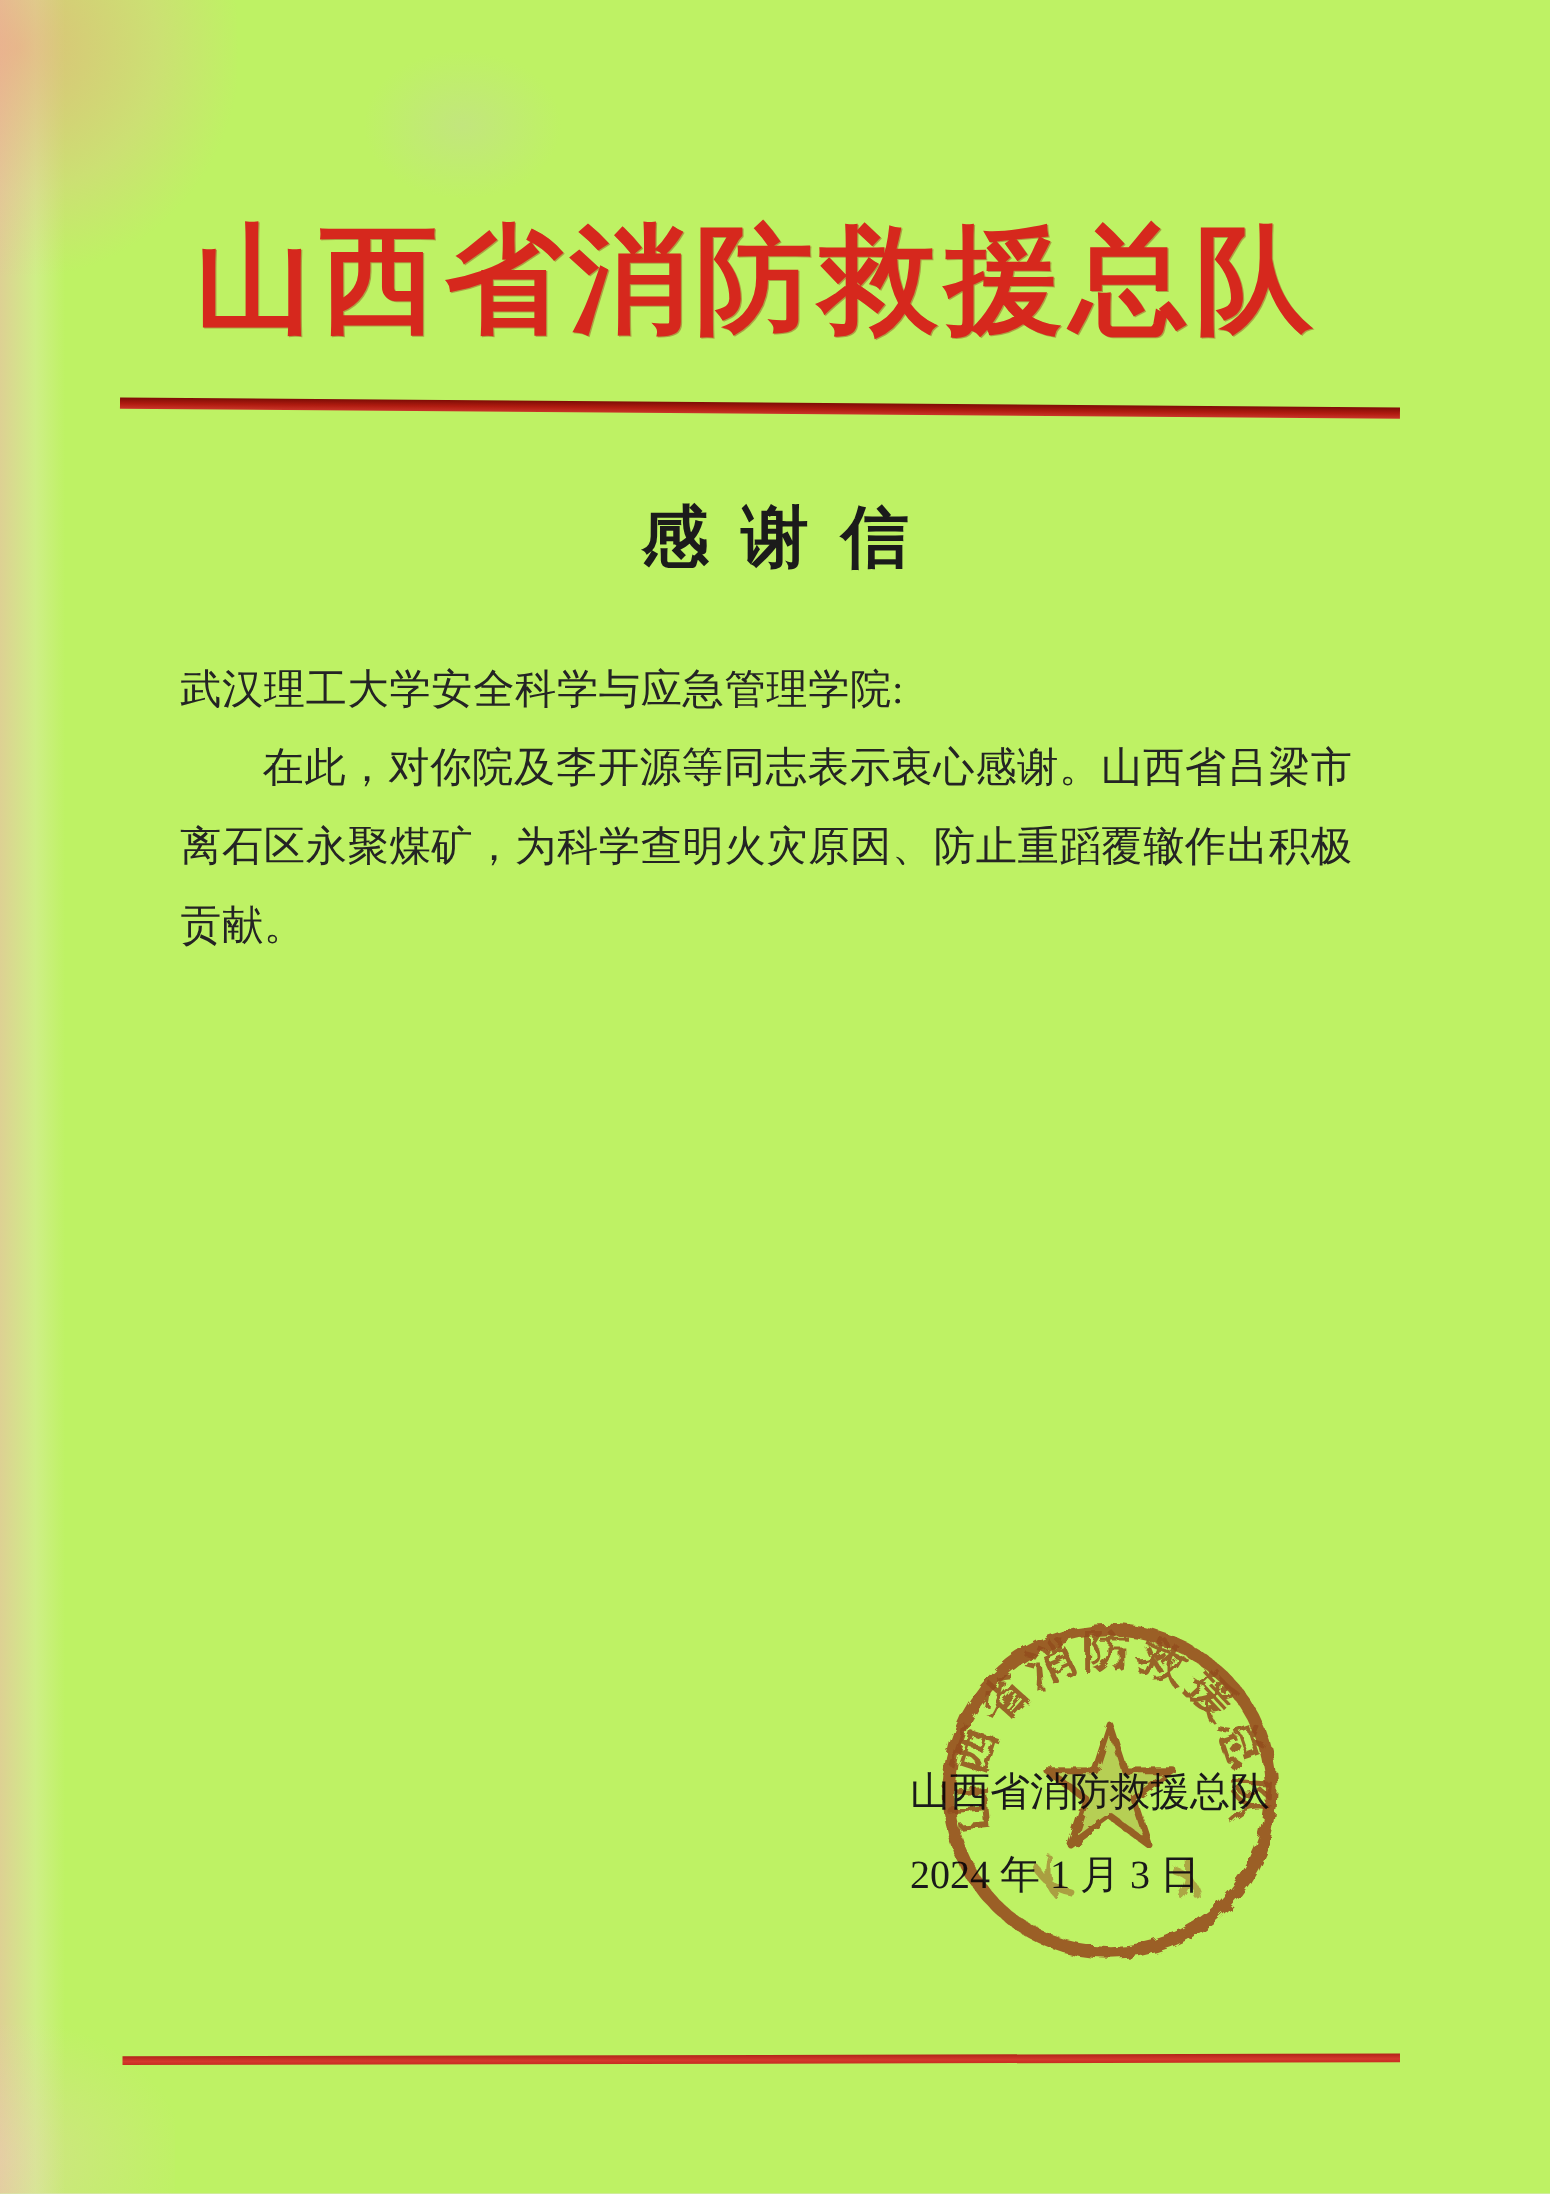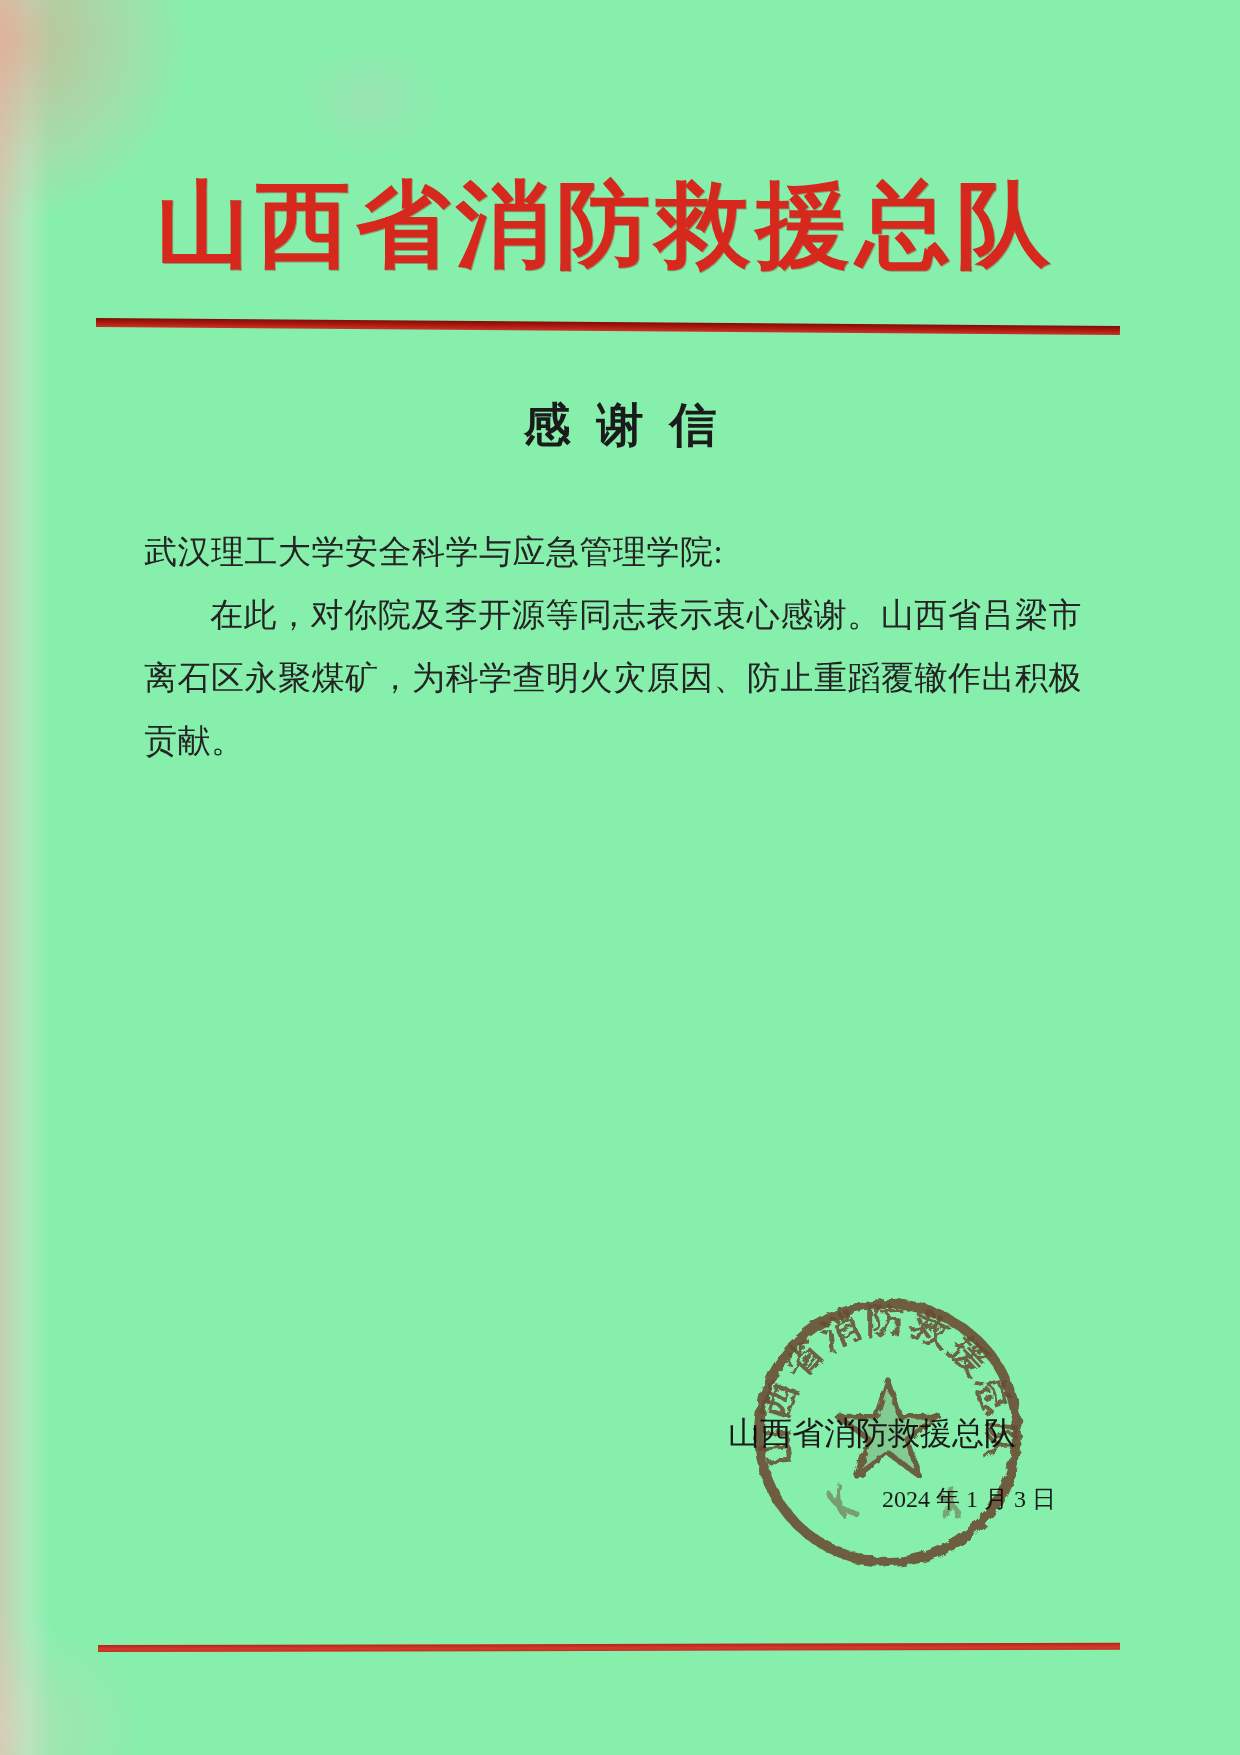--- a/index.html
+++ b/index.html
@@ -1,20 +1,20 @@
 <!DOCTYPE html>
 <html lang="zh"><head>
 <meta charset="utf-8">
 <style>
   html,body{margin:0;padding:0;background:#e8e6e2;}
   .page{
     position:relative;
     width:1240px;height:1755px;
     margin:0 auto;
-    background:#86efac;
+    background:#bef264;
     overflow:hidden;
     font-family:"Liberation Serif","DejaVu Serif",serif;
   }
   
   .scan-left-band{
     position:absolute;left:0;top:0;width:52px;height:100%;
     background:linear-gradient(to right, rgba(242,186,178,.60), rgba(250,230,226,.28) 55%, rgba(255,255,255,0));
     pointer-events:none;
   }
   .scan-corner-blotch{
@@ -45,43 +45,43 @@
   }
   .rule-top{
     position:absolute;left:96px;top:318px;width:1024px;height:9px;
     background:linear-gradient(#7e0d06,#b01b10 55%,#c9352a);
     transform:rotate(0.45deg);transform-origin:left center;
   }
   .letter-title{
     position:absolute;top:394px;left:0;width:100%;
     padding-left:26px;box-sizing:border-box;
     text-align:center;
-    font-size:47px;font-weight:bold;color:#1b1b1b;
+    font-size:54px;font-weight:bold;color:#1b1b1b;
     letter-spacing:26px;
   }
   
   .body-text{
     position:absolute;left:144px;top:521px;width:938px;
     font-size:33px;line-height:63px;color:#242424;
     letter-spacing:.5px;
     text-align:justify;
     text-align-last:left;
   }
   .body-text p{margin:0;text-indent:2em;}
   .body-text .salutation{text-indent:0;}
   
   .closing-org{
     position:absolute;left:728px;top:1411px;width:296px;
     font-size:32px;line-height:44px;color:#1a1a1a;
     white-space:nowrap;z-index:3;
   }
   .closing-date{
-    position:absolute;left:760px;top:1477px;width:296px;
-    font-size:24px;line-height:44px;color:#1a1a1a;
-    text-align:right;white-space:nowrap;z-index:3;
+    position:absolute;left:728px;top:1477px;width:296px;
+    font-size:32px;line-height:44px;color:#1a1a1a;
+    text-align:left;white-space:nowrap;z-index:3;
   }
   
   .seal{
     position:absolute;left:743px;top:1288px;width:290px;height:290px;
     z-index:4;
     mix-blend-mode:multiply;
     opacity:.92;
   }
   .rule-bottom{
     position:absolute;left:98px;top:1645px;width:1022px;height:7px;

